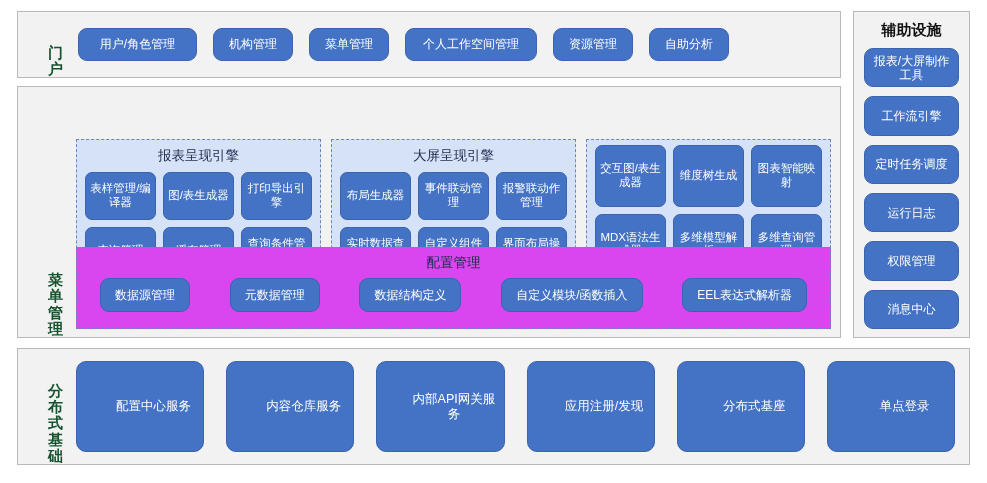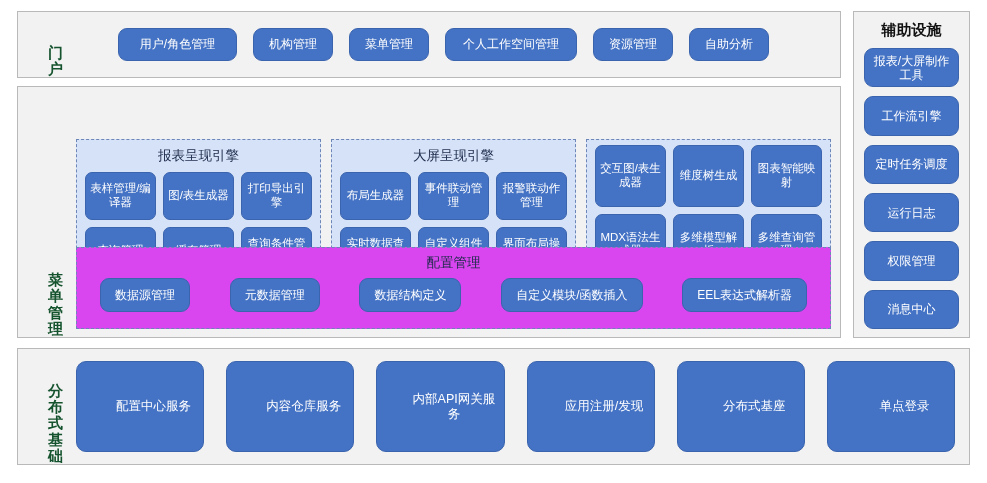--- a/index.html
+++ b/index.html
@@ -137,21 +137,21 @@
 </head>
 <body>
 
 <div class="canvas">
 
   <div class="panel" id="portal-panel">
     <div class="vlabel">
       <span>门户</span>
     </div>
     <div id="portal-buttons">
-        <div class="btn soft" style="min-width: 119px; margin-left: 40px;">
+        <div class="btn soft" style="min-width: 119px;">
           <span>用户/角色管理</span>
         </div>
         <div class="btn soft" style="min-width: 80px;">
           <span>机构管理</span>
         </div>
         <div class="btn soft" style="min-width: 80px;">
           <span>菜单管理</span>
         </div>
         <div class="btn soft" style="min-width: 132px;">
           <span>个人工作空间管理</span>

